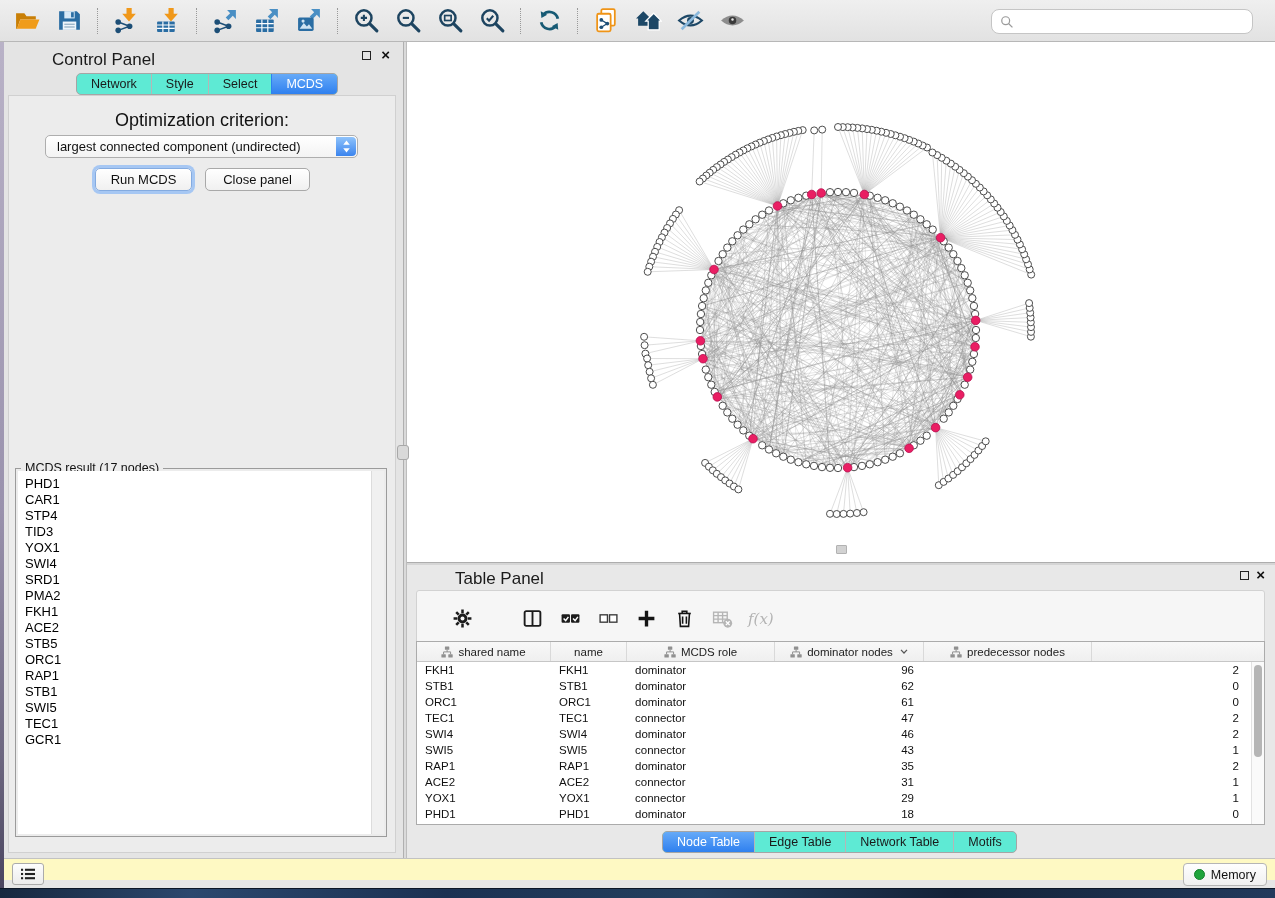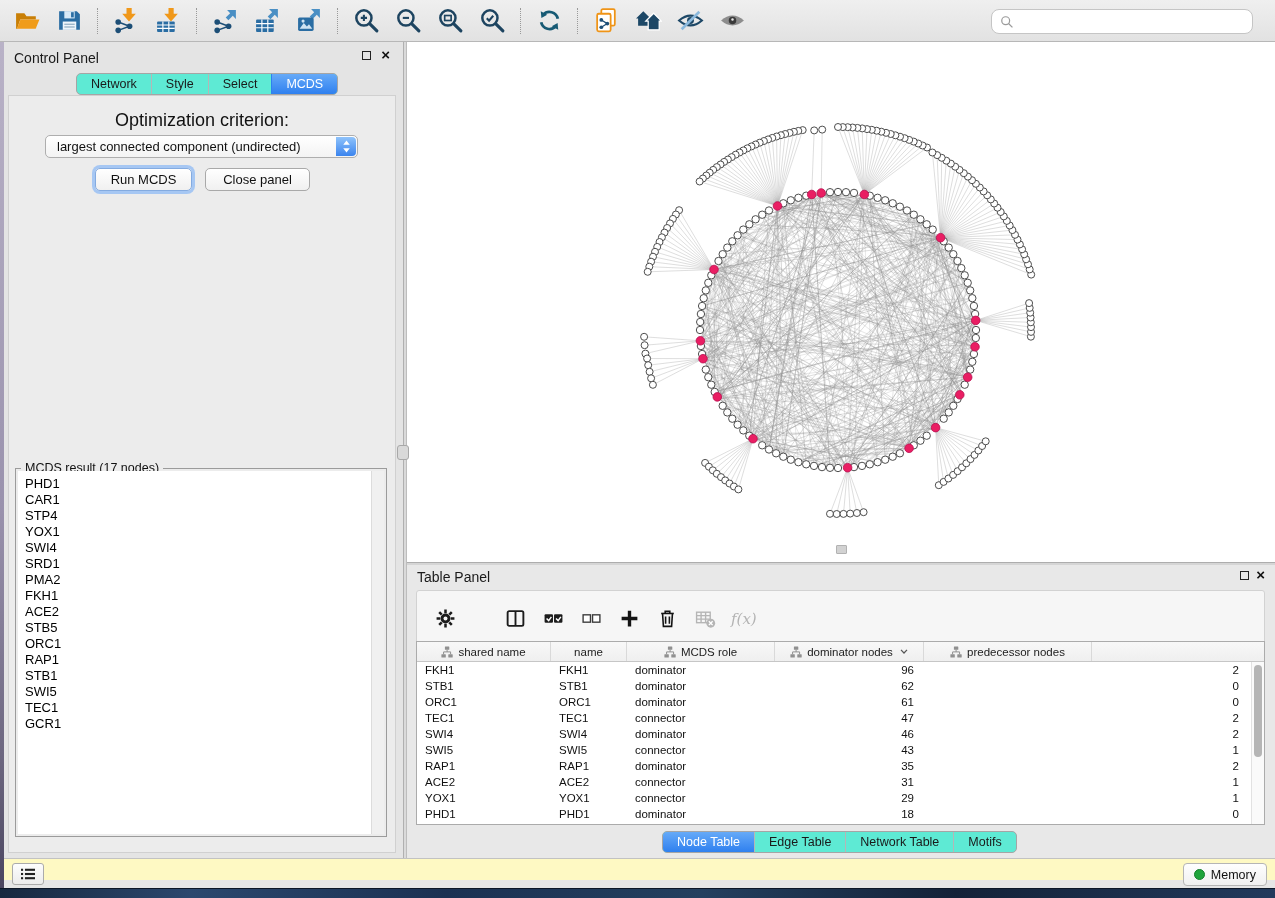--- a/index.html
+++ b/index.html
@@ -29,21 +29,21 @@
   .search input { border:none; outline:none; flex:1; font-size:12px; font-family:"Liberation Sans",sans-serif; background:transparent; }
 
   
   .wall-left { position:absolute; left:0; top:42px; width:4px; height:846px;
     background:linear-gradient(180deg,#b9b2c7,#9a92ad 55%,#6c667f 85%,#4b4660); }
   .wall-bottom { position:absolute; left:0; top:888px; width:1275px; height:10px;
     background:linear-gradient(90deg,#17283f,#2c486e 15%,#1b3152 35%,#24405f 55%,#142238 75%,#223a5c 100%);
     border-top:1px solid #0d1727; }
 
   
-  .panel-title { font-size:14px; color:#1a1a1a; }
+  .panel-title { font-size:17px; color:#1a1a1a;margin-left:38px; }
   .win-float { position:absolute; top:9px; width:9px; height:9px; border:1.5px solid #222; background:transparent; }
   .win-close { position:absolute; top:4px; font-size:15px; font-weight:bold; color:#111; line-height:18px; }
 
   
   .control-panel { position:absolute; left:4px; top:42px; width:399px; height:816px; background:#e4e4e4; }
   .control-panel .panel-title { position:absolute; left:10px; top:8px; }
   .cp-pane {
     position:absolute; left:4px; right:7px; top:53px; bottom:5px;
     background:#ececec; border:1px solid #d0d0d0;
   }
@@ -93,21 +93,21 @@
 
   
   .table-panel { position:absolute; left:407px; top:565px; width:868px; height:293px; background:#e8e8e8; }
   .table-panel .panel-title { position:absolute; left:10px; top:4px; }
   .table-panel .win-float { right:26px; top:6px; }
   .table-panel .win-close { right:10px; top:1px; }
   .control-panel .win-float { right:32px; }
   .control-panel .win-close { right:13px; }
   .tt-bar { position:absolute; left:9px; right:10px; top:25px; height:56px;
     background:#f6f6f6; border:1px solid #d2d2d2; border-radius:3px;
-    display:flex; align-items:center; padding-left:17px; gap:15px; }
+    display:flex; align-items:center; padding-left:34px; gap:15px; }
   .tt-btn { width:23px; height:23px; border:none; background:transparent; padding:0; display:flex; align-items:center; justify-content:center; }
   .tt-btn svg { width:21px; height:21px; display:block; }
   .tt-btn.first { margin-right:32px; }
   .tt-btn.wide svg { width:30px; }
   .table-box { position:absolute; left:9px; right:10px; top:76px; height:184px; background:#fff; border:1px solid #ababab; }
   .t-header { display:grid; grid-template-columns:134px 76px 148px 149px 168px 1fr; height:20px;
     background:linear-gradient(#f8f8f8,#efefef); border-bottom:1px solid #c6c6c6; }
   .t-header .th { display:flex; align-items:center; justify-content:center; gap:5px;
     border-right:1px solid #d9d9d9; font-size:11.5px; color:#222; overflow:hidden; white-space:nowrap; }
   .t-header .th.filler { border-right:none; }
@@ -341,20 +341,21 @@
         </span>
       </div>
       <button class="cp-button cp-run">Run MCDS</button>
       <button class="cp-button cp-close">Close panel</button>
       <div class="fieldset">
         <span class="legend">MCDS result (17 nodes)</span>
         <div class="mcds-list">
             <div class="list-item">PHD1</div>
             <div class="list-item">CAR1</div>
             <div class="list-item">STP4</div>
+            <div class="list-item">TID3</div>
             <div class="list-item">YOX1</div>
             <div class="list-item">SWI4</div>
             <div class="list-item">SRD1</div>
             <div class="list-item">PMA2</div>
             <div class="list-item">FKH1</div>
             <div class="list-item">ACE2</div>
             <div class="list-item">STB5</div>
             <div class="list-item">ORC1</div>
             <div class="list-item">RAP1</div>
             <div class="list-item">STB1</div>

